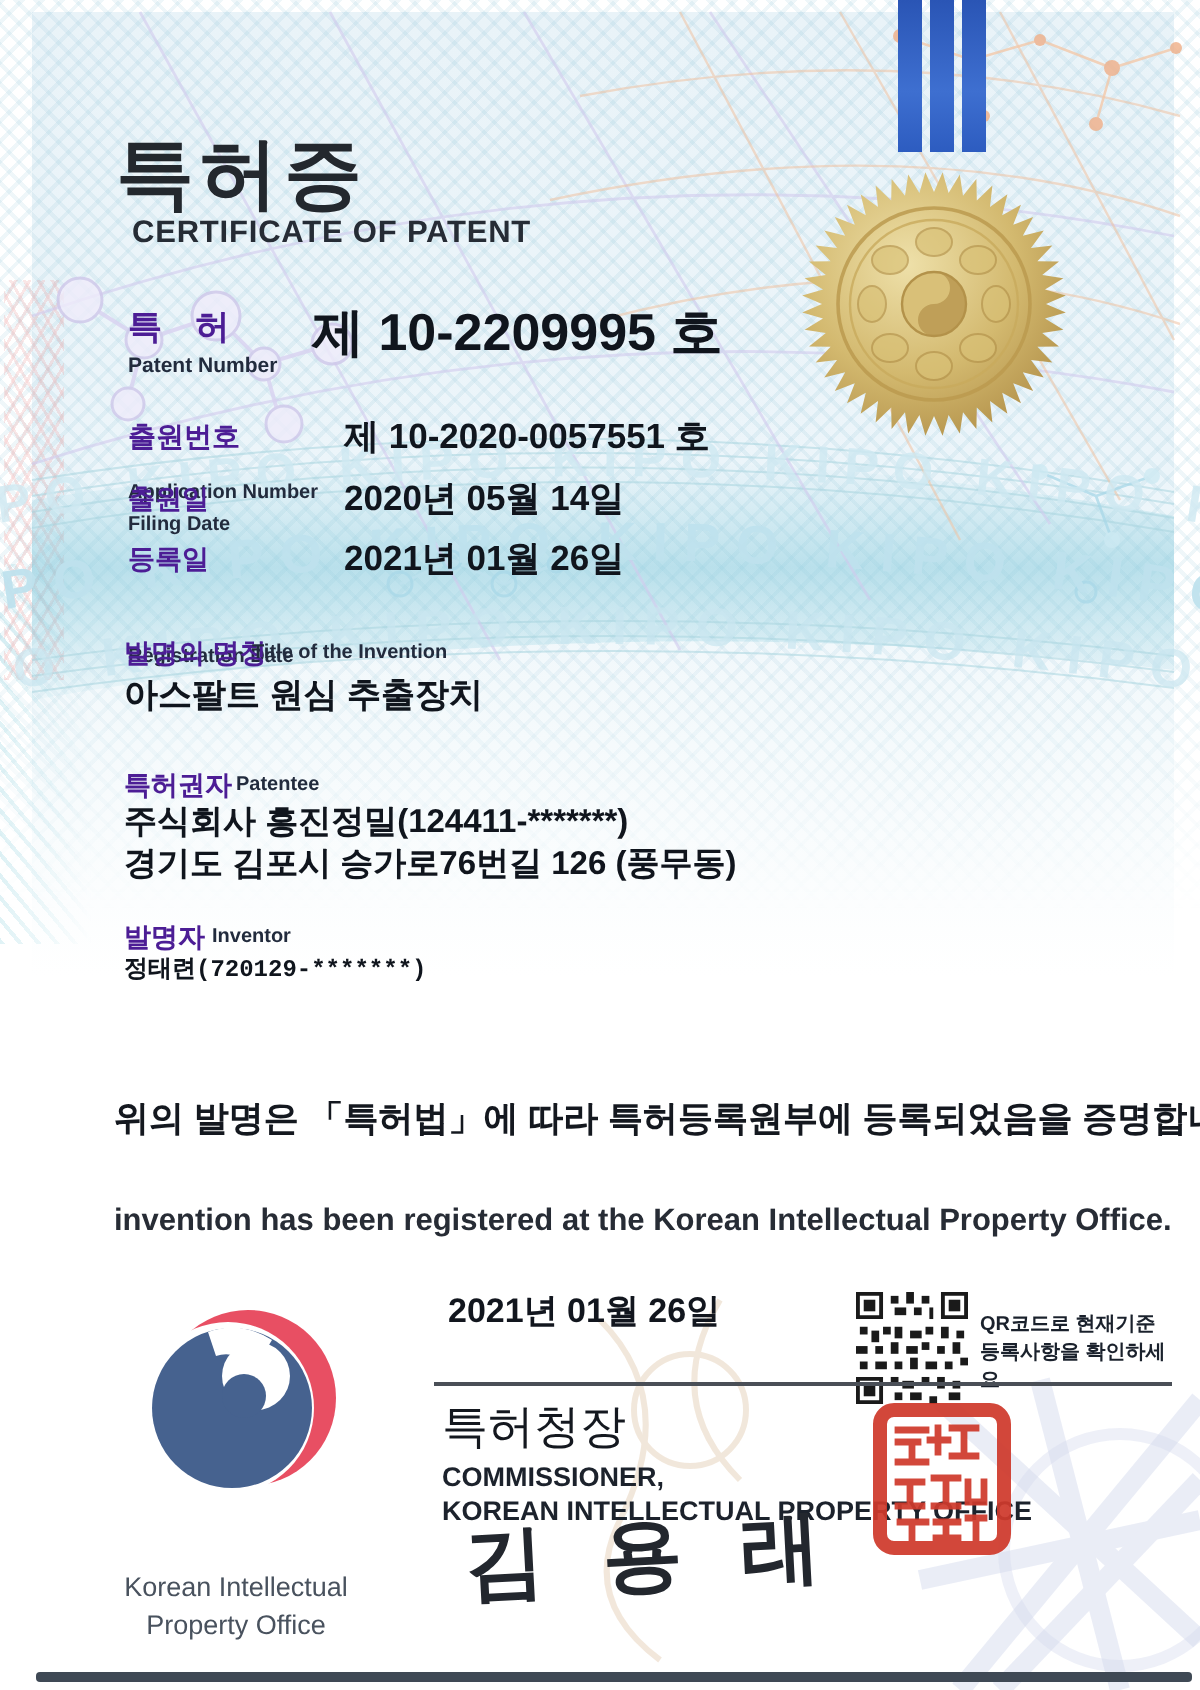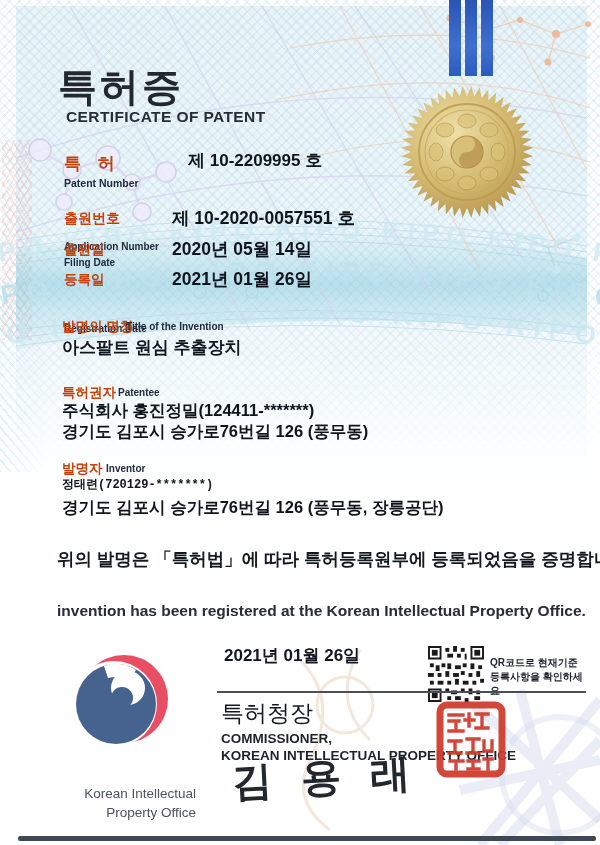--- a/index.html
+++ b/index.html
@@ -31,26 +31,26 @@
     -webkit-mask-image:linear-gradient(90deg,#000,transparent);
     mask-image:linear-gradient(90deg,#000,transparent);
   }
   svg.bg{position:absolute;inset:0;pointer-events:none;}
   .ribbon{position:absolute;left:449px;top:0px;display:flex;gap:4px;}
   .ribbon .stripe{width:12px;height:76px;background:linear-gradient(180deg,#2a55b5,#3e6fd0 60%,#2d5cc0);}
   .medal{position:absolute;left:400px;top:85px;width:134px;height:134px;}
   .txt{position:absolute;color:#12161e;white-space:nowrap;}
   .title-ko{left:58px;top:60px;font-size:39px;font-weight:800;letter-spacing:3px;color:#23282e;}
   .title-en{left:66px;top:108px;font-size:15.5px;font-weight:700;letter-spacing:.4px;color:#262c35;}
-  .lbl-ko{font-weight:700;color:#c2410c;}
+  .lbl-ko{font-weight:700;color:#4c1d95;}
   .lbl-en{font-weight:600;color:#222b3d;}
   .val{font-weight:700;color:#10151d;}
   .patent-lbl{left:64px;top:152px;font-size:17px;letter-spacing:6px;}
   .patent-lbl-en{left:64px;top:177px;font-size:10.5px;}
-  .patent-val{left:188px;top:149px;font-size:17px;}
+  .patent-val{left:156px;top:149px;font-size:26px;}
   .app-lbl{left:64px;top:210px;font-size:14px;}
   .app-lbl-en{left:64px;top:227px;font-size:10px;margin-top:14px;}
   .app-val{left:172px;top:206px;font-size:17.5px;}
   .fil-lbl{left:64px;top:241px;font-size:13.5px;}
   .fil-lbl-en{left:64px;top:257px;font-size:10px;}
   .fil-val{left:172px;top:237px;font-size:17.5px;}
   .reg-lbl{left:64px;top:271px;font-size:13.5px;}
   .reg-lbl-en{left:64px;top:287px;font-size:10px;margin-top:36px;}
   .reg-val{left:172px;top:267px;font-size:17.5px;}
   .inv-lbl{left:62px;top:318px;font-size:13.5px;}
@@ -70,21 +70,21 @@
   .qr{position:absolute;left:428px;top:646px;width:56px;height:56px;}
   .qr-caption{left:490px;top:656px;font-size:10px;font-weight:700;color:#1a212c;line-height:14px;white-space:normal;width:100px;}
   .rule{position:absolute;left:217px;top:691px;width:369px;height:2px;background:#4a4f57;}
   .chief{left:221px;top:698px;font-size:23px;font-weight:400;color:#14181f;}
   .comm1{left:221px;top:731px;font-size:13.5px;font-weight:800;color:#1c222c;}
   .comm2{left:221px;top:748px;font-size:13.5px;font-weight:800;color:#1c222c;}
   .sig{left:232px;top:750px;font-size:40px;font-weight:700;letter-spacing:9px;color:#23272e;transform:rotate(-3deg);}
   .seal{position:absolute;left:436px;top:701px;width:70px;height:77px;opacity:.93;}
   .logo{position:absolute;left:62px;top:652px;width:112px;height:102px;}
   .logo-ko{left:60px;top:752px;width:116px;text-align:center;font-size:25px;font-weight:700;color:#414b58;white-space:normal;}
-  .logo-en{left:40px;top:784px;width:156px;text-align:right;font-size:13.5px;font-weight:500;color:#49525e;line-height:19px;white-space:normal;}
+  .logo-en{left:40px;top:784px;width:156px;text-align:center;font-size:13.5px;font-weight:500;color:#49525e;line-height:19px;white-space:normal;}
   .scan-edge{position:absolute;left:18px;top:836px;width:578px;height:5px;background:#3f4955;border-radius:2px;}
 </style>
 </head>
 <body>
 
 <div class="page">
   <div class="paper"></div>
   <div class="texture"></div>
   <div class="hatch-pink"></div>
   <div class="hatch-teal"></div>
@@ -255,21 +255,20 @@
   <div class="txt val inv-val">아스팔트 원심 추출장치</div>
 
   <div class="txt lbl-ko pat-lbl">특허권자</div>
   <div class="txt lbl-en pat-lbl-en">Patentee</div>
   <div class="txt val pat-name">주식회사 흥진정밀(124411-*******)</div>
   <div class="txt val pat-addr">경기도 김포시 승가로76번길 126 (풍무동)</div>
 
   <div class="txt lbl-ko invr-lbl">발명자</div>
   <div class="txt lbl-en invr-lbl-en">Inventor</div>
   <div class="txt val invr-name">정태련(720129-*******)</div>
-  <div class="txt val invr-addr">경기도 김포시 승가로76번길 126 (풍무동, 장릉공단)</div>
 
   <div class="txt stmt-ko">위의 발명은 「특허법」에 따라 특허등록원부에 등록되었음을 증명합니다.</div>
   <div class="txt stmt-en">
     <br>
     <span>invention has been registered at the Korean Intellectual Property Office.</span>
   </div>
 
   <div class="txt issue-date">2021년 01월 26일</div>
   <svg class="qr" viewBox="0 0 29 29">
     <rect x="0" y="0" width="29" height="29" fill="#ffffff"></rect>

